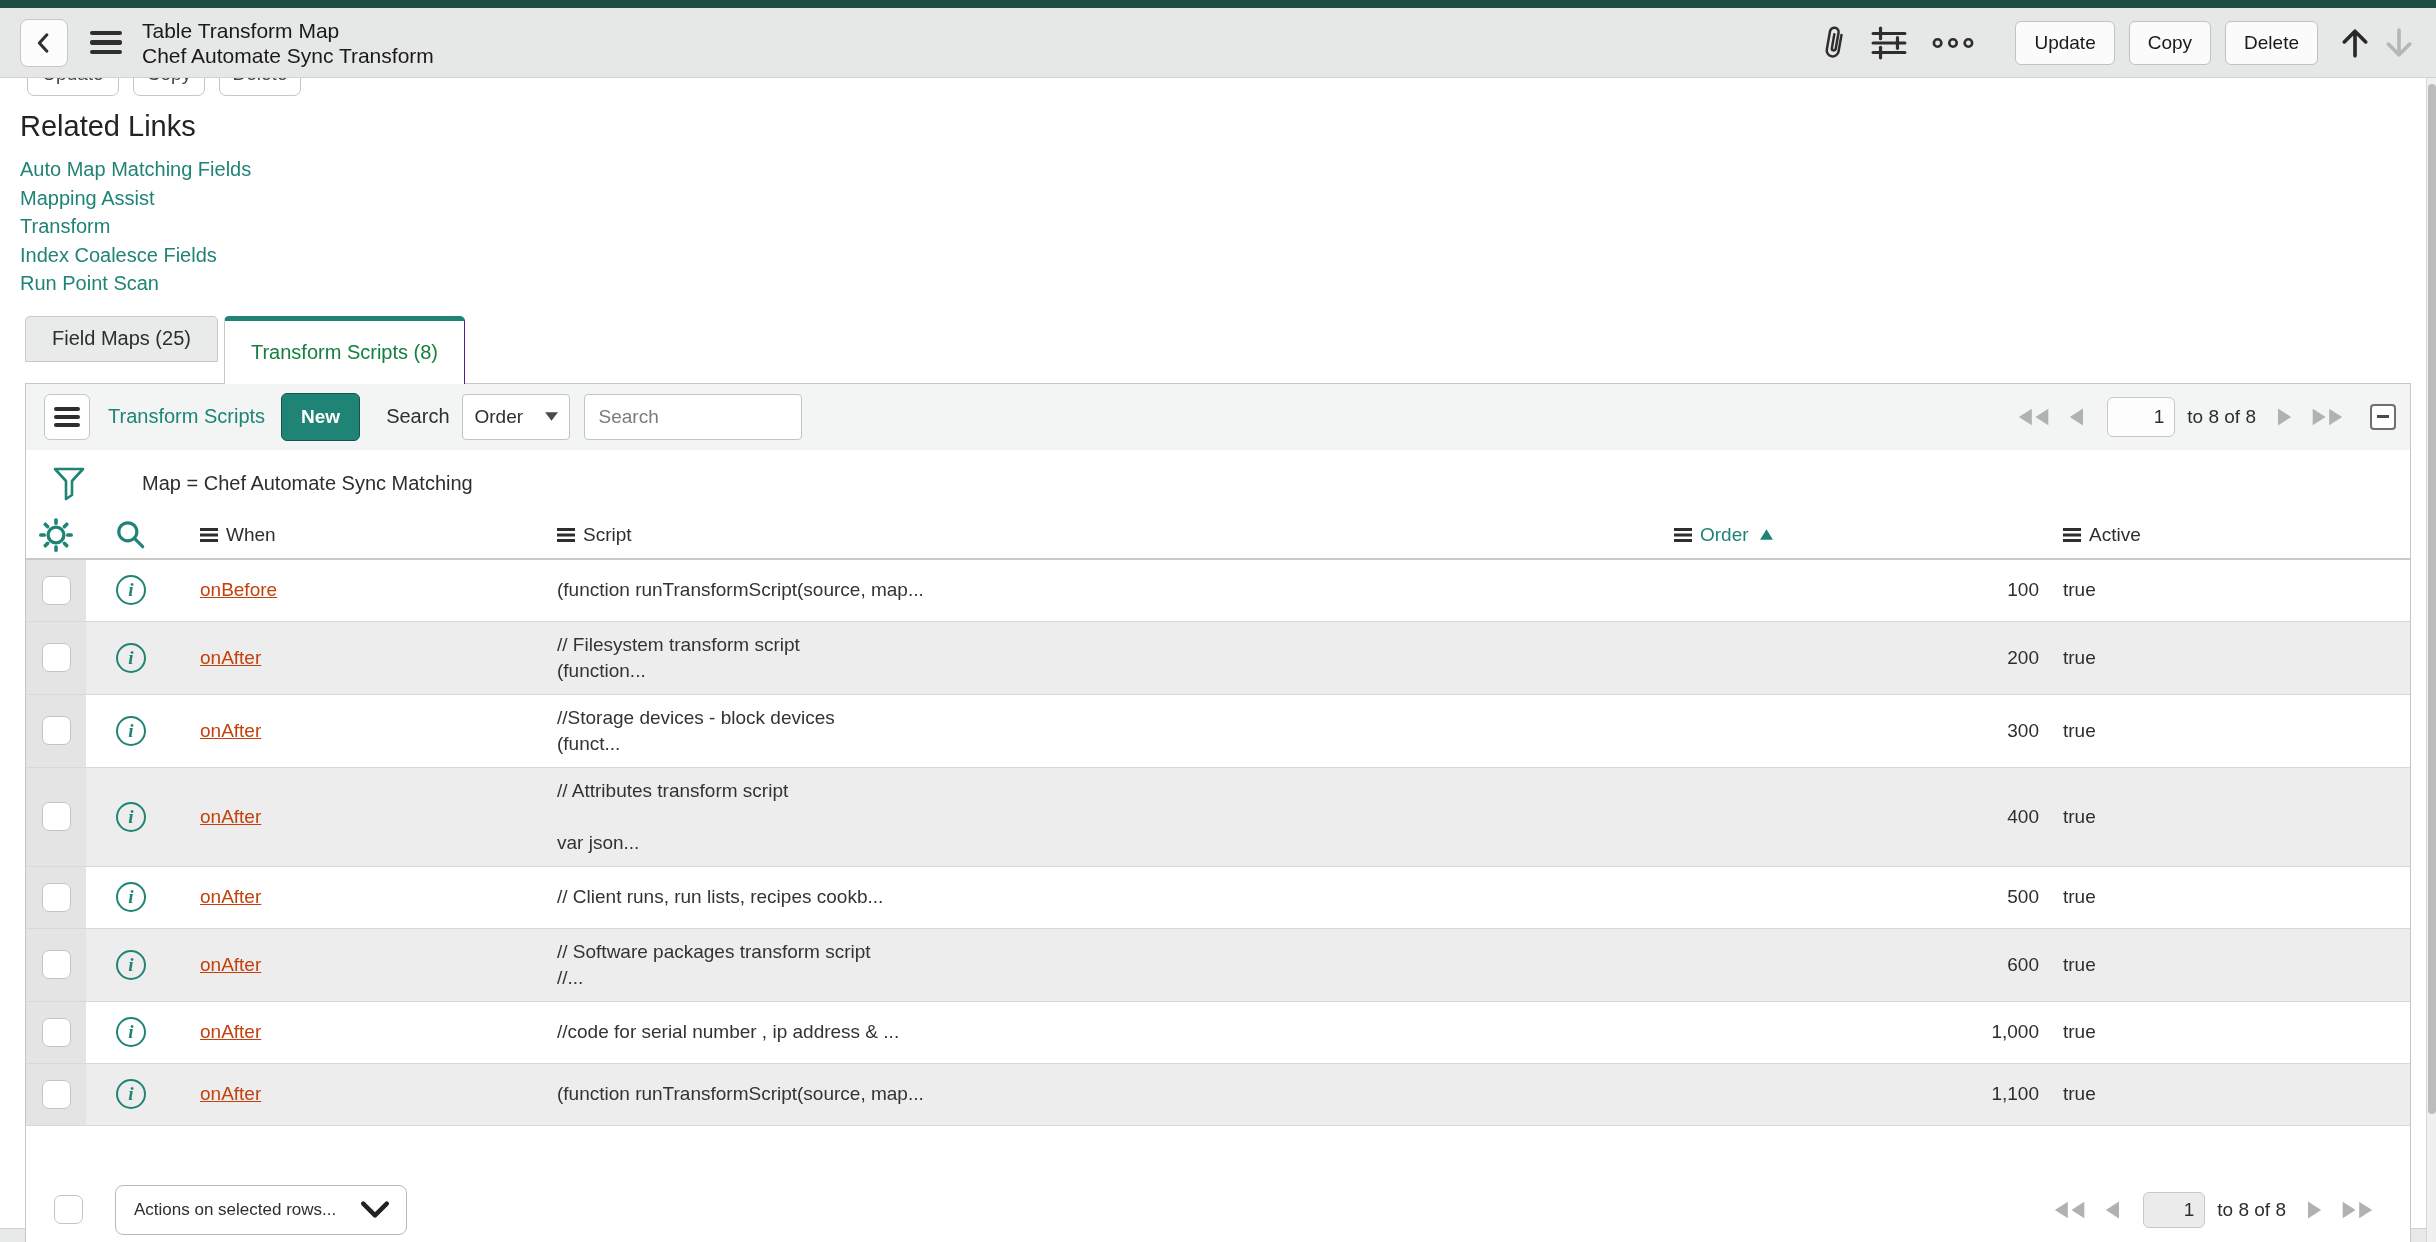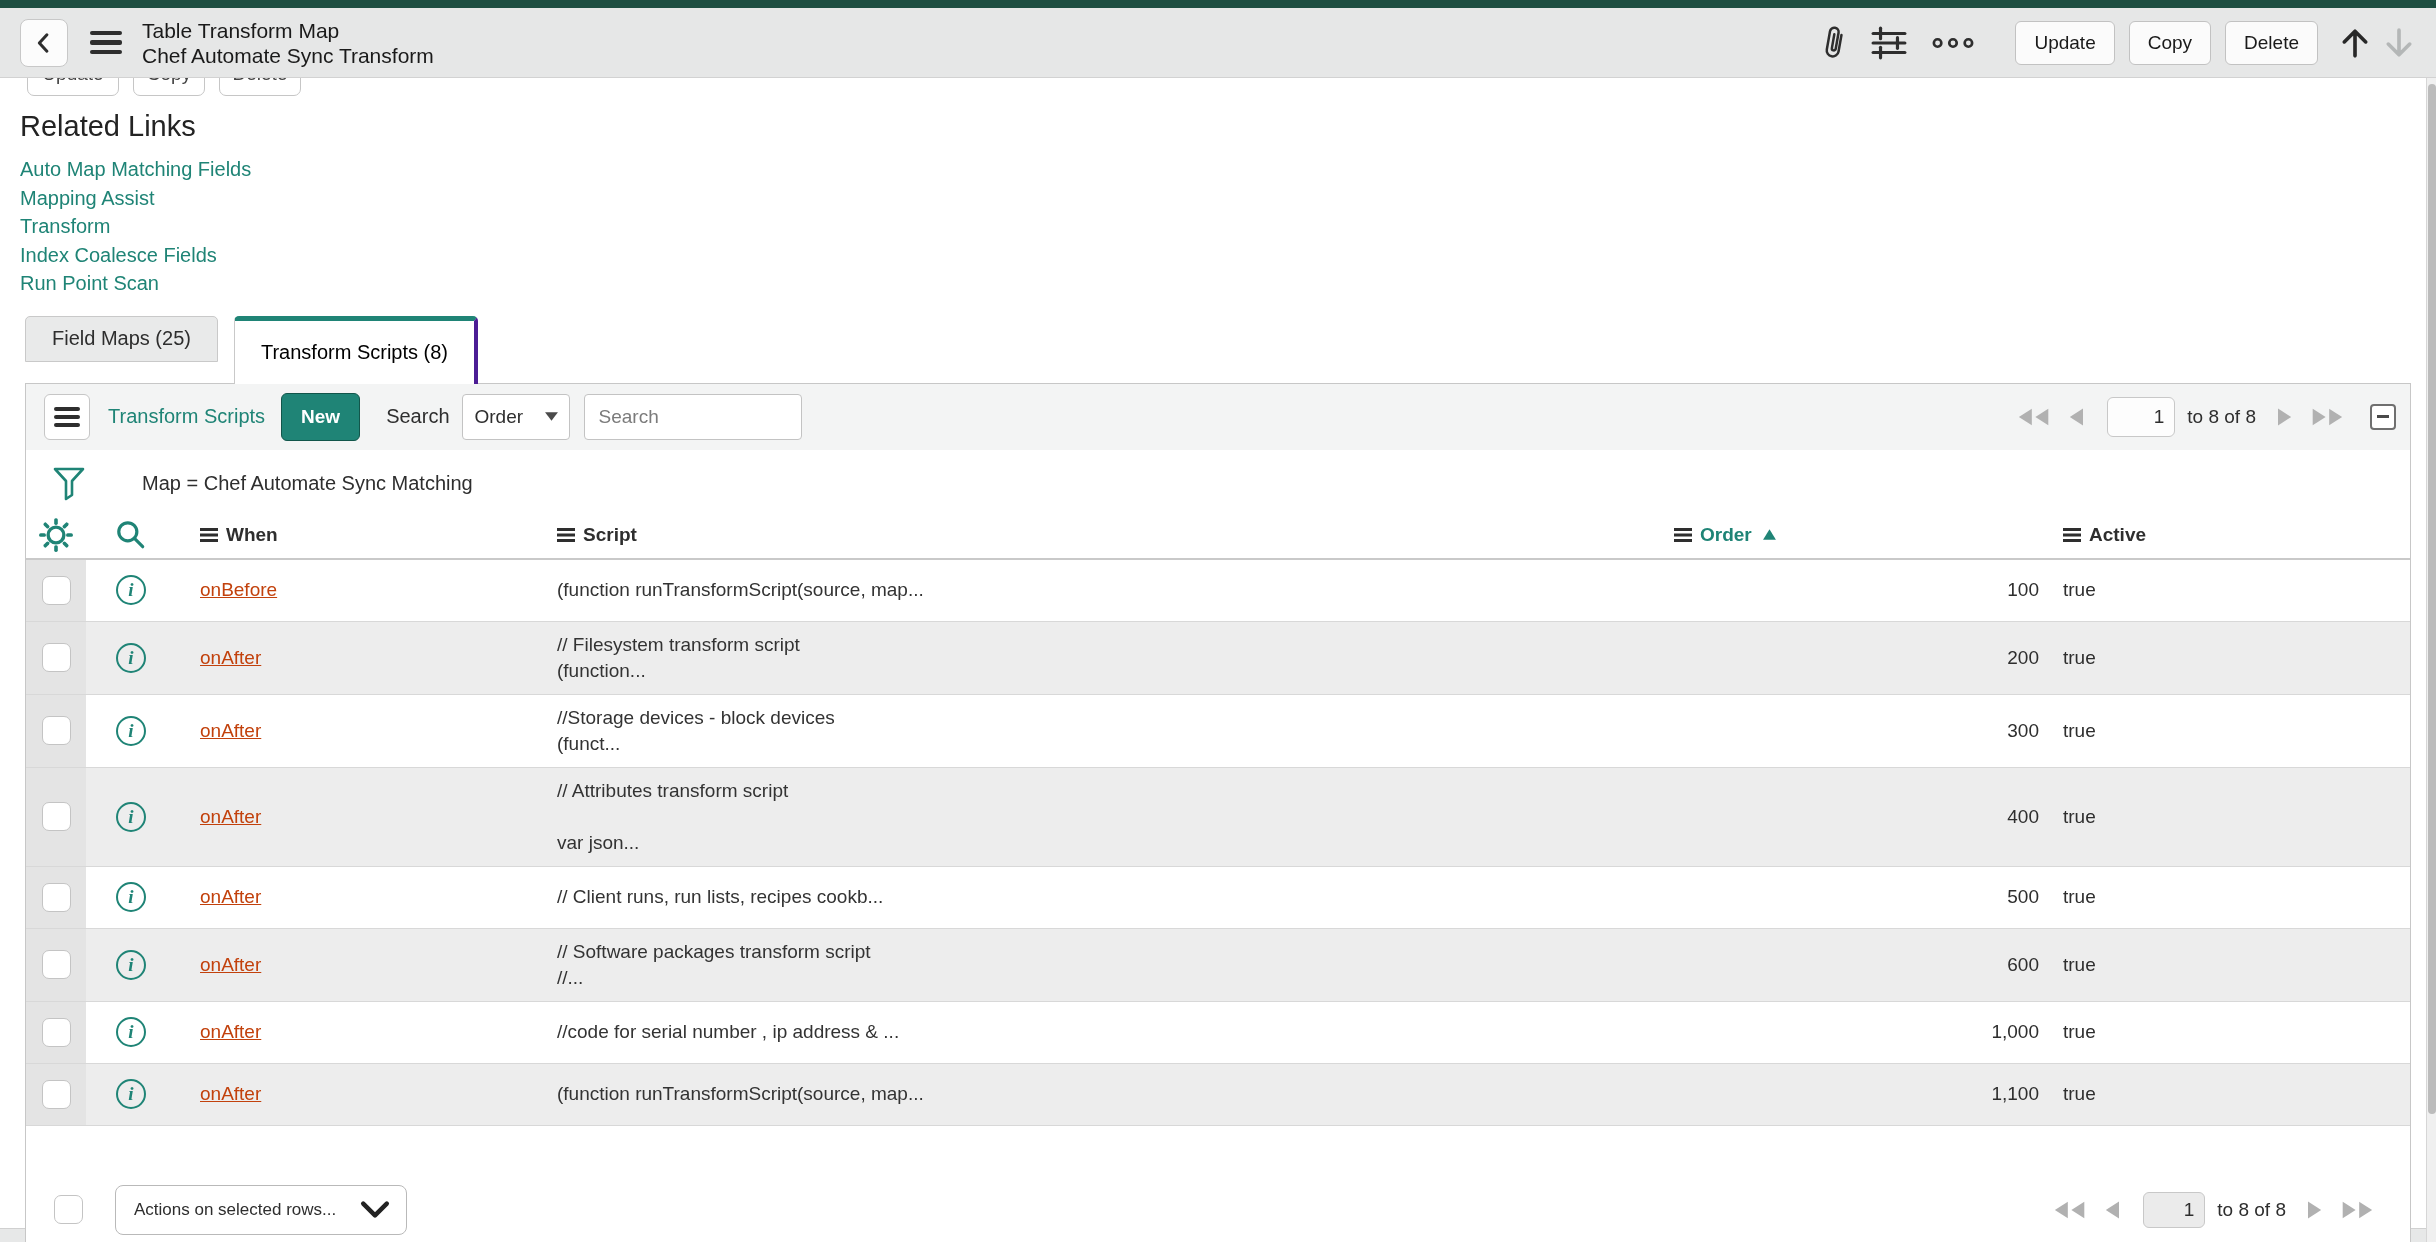--- a/index.html
+++ b/index.html
@@ -55,23 +55,23 @@
   
   .tabs { display: flex; align-items: flex-start; margin: 18px 0 0 25px; height: 67px; }
   .tab {
     font-size: 20px; padding: 0 26px; display: flex; align-items: center; cursor: pointer;
   }
   .tab.inactive {
     height: 46px; background: #e9eaea; border: 1px solid #c9c9c9; border-radius: 5px 5px 0 0;
     color: #2e2e2e;
   }
   .tab.active {
-    height: 68px; background: #ffffff; border-left: 1px solid #c9c9c9; border-right: 4px solid #4c1d95;
-    border-top: 5px solid #1F8476; border-radius: 5px 5px 0 0; color: #000000;
-    position: relative; z-index: 2; margin-left: 16px;
+    height: 68px; background: #ffffff; border-left: 1px solid #c9c9c9; border-right: 1px solid #4c1d95;
+    border-top: 5px solid #1F8476; border-radius: 5px 5px 0 0; color: #15803d;
+    position: relative; z-index: 2; margin-left: 6px;
   }
 
   
   .panel { margin: 0 25px; border: 1px solid #c7c7c7; background: #fff; position: relative; z-index: 1; }
 
   .toolbar { height: 66px; background: #f3f4f4; display: flex; align-items: center; padding: 0 14px 0 18px; }
   .tb-burger-btn {
     width: 46px; height: 46px; background: #fff; border: 1px solid #c6c6c6; border-radius: 6px;
     display: flex; align-items: center; justify-content: center; cursor: pointer;
   }
@@ -120,21 +120,21 @@
 
   
   .thead { display: flex; align-items: center; height: 48px; border-bottom: 2px solid #c9c9c9; background: #fff; }
   .cell-check { width: 60px; flex: 0 0 auto; display: flex; align-items: center; justify-content: center; }
   .cell-info  { width: 90px; flex: 0 0 auto; display: flex; align-items: center; justify-content: center; }
   .cell-when  { width: 381px; flex: 0 0 auto; padding-left: 24px; }
   .cell-script{ flex: 1 1 auto; min-width: 0; }
   .cell-order { width: 400px; flex: 0 0 auto; }
   .cell-active{ width: 361px; flex: 0 0 auto; padding-left: 14px; }
 
-  .hlabel { font-size: 19px; font-weight: 700; color: #2e2e2e; display: flex; align-items: center; white-space: nowrap; cursor: pointer; text-align: center; }
+  .hlabel { font-size: 19px; font-weight: 400; color: #2e2e2e; display: flex; align-items: center; white-space: nowrap; cursor: pointer; text-align: center; }
   .hlabel .i-bars { margin-right: 8px; }
   .thead .cell-order .hlabel { padding-left: 25px; color: #1F8476; }
   .thead .cell-order .sort { margin-left: 10px; display: flex; align-items: center; }
 
   .rows .row { display: flex; align-items: center; min-height: 62px; border-bottom: 1px solid #d8d8d8; background: #fff; }
   .rows .row.alt { background: #EDEDED; }
   .rows .cell-check { align-self: stretch; background: #e4e4e4; }
   .checkbox {
     width: 29px; height: 29px; background: #fff; border: 1px solid #c4c4c4; border-radius: 7px;
     cursor: pointer; flex: 0 0 auto;

